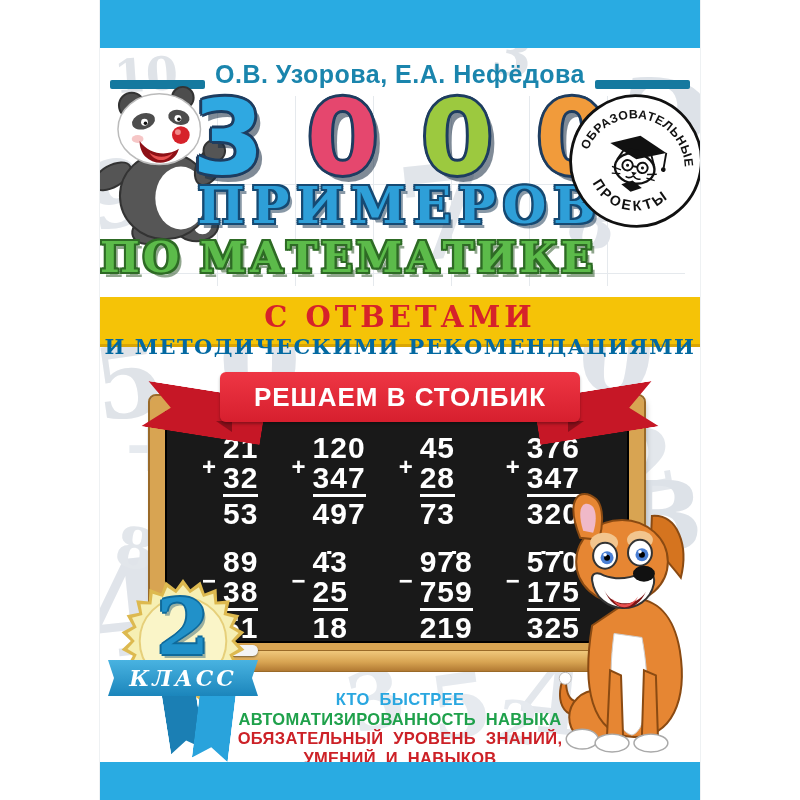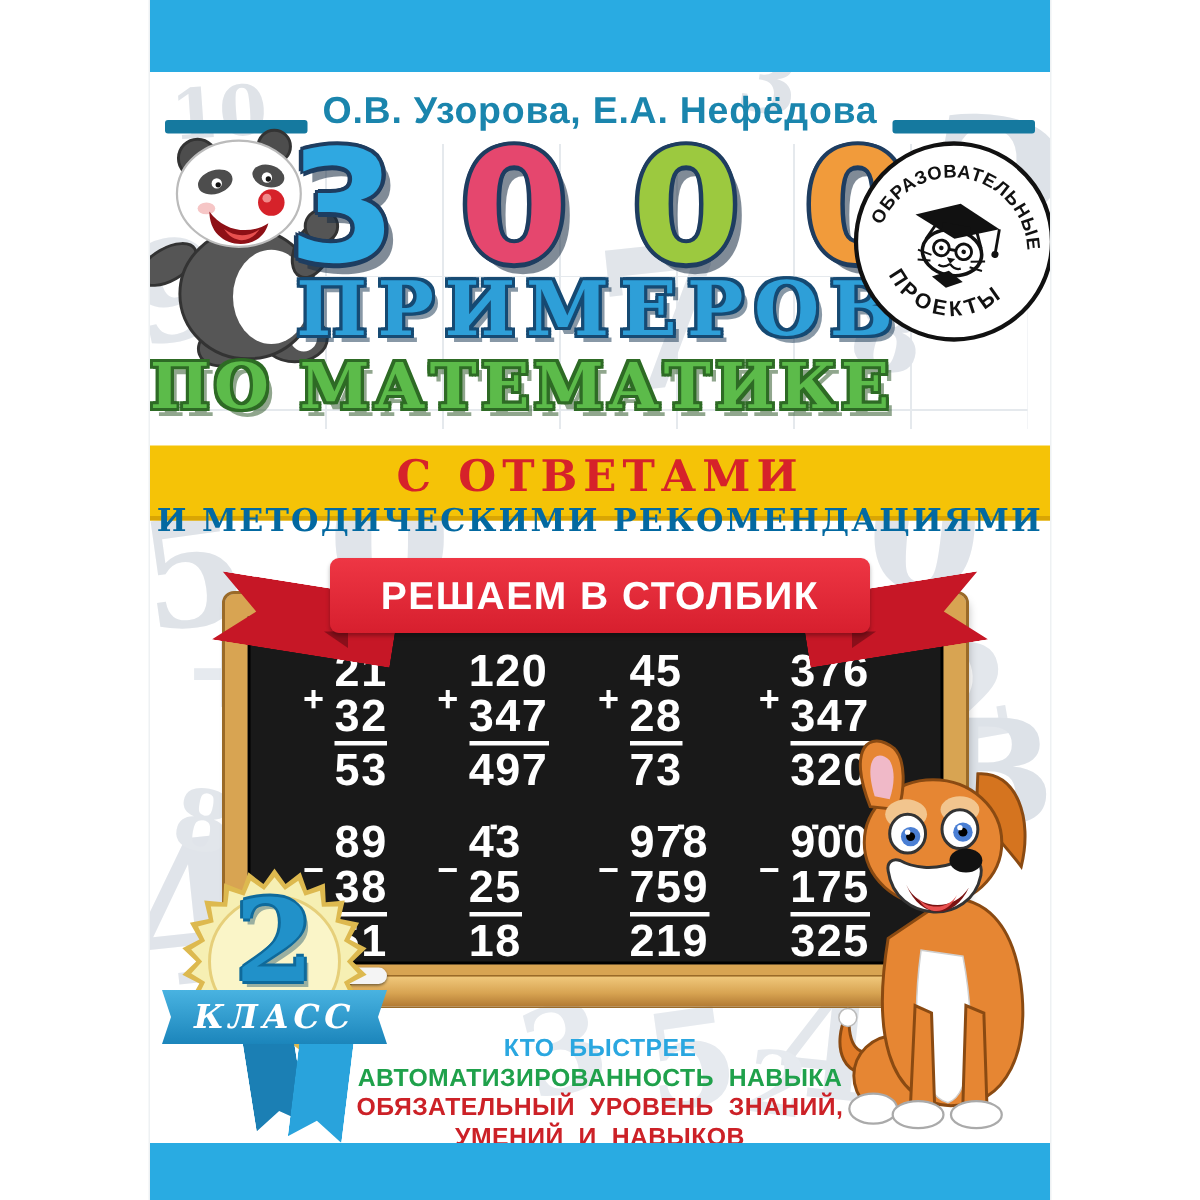--- a/index.html
+++ b/index.html
@@ -307,21 +307,21 @@
             <span class="op">+</span>
             <span class="nums">
               <span>376</span>
               <span class="bot">347</span>
               <span class="res">320</span>
             </span>
           </div>
           <div class="prob">
             <span class="op">−</span>
             <span class="nums">
-              <span>9̇0̇0</span>
+              <span>5̇7̇0</span>
               <span class="bot">175</span>
               <span class="res">325</span>
             </span>
           </div>
         </div>
 
       </div>
     </div>
     <div class="chalk"></div>
     <div class="tray"></div>

